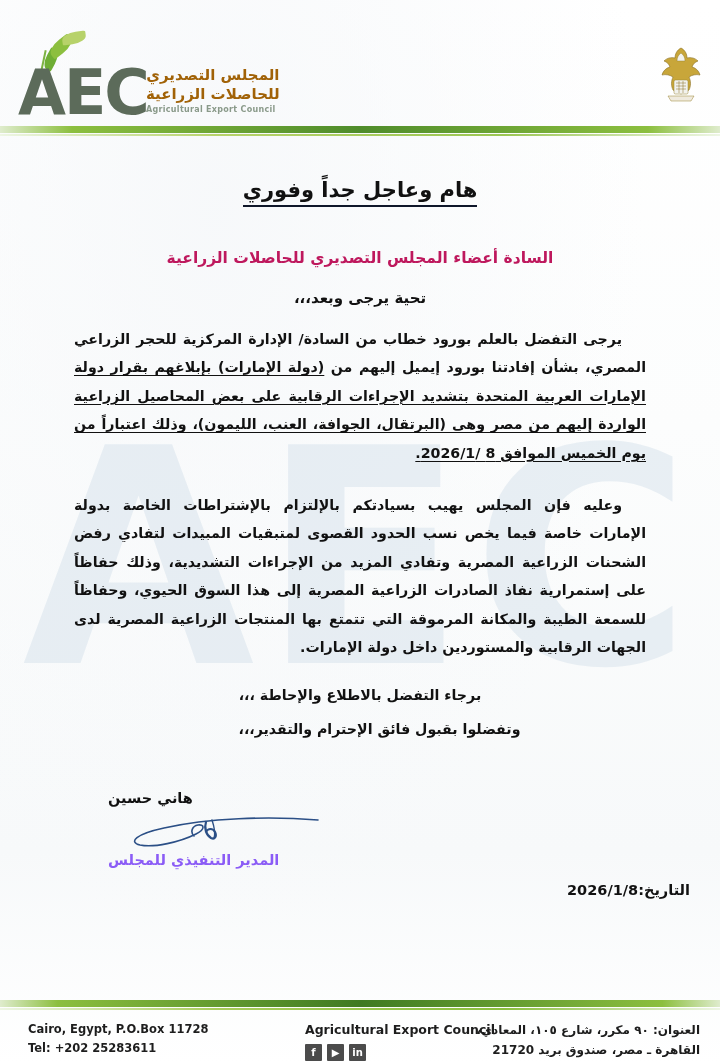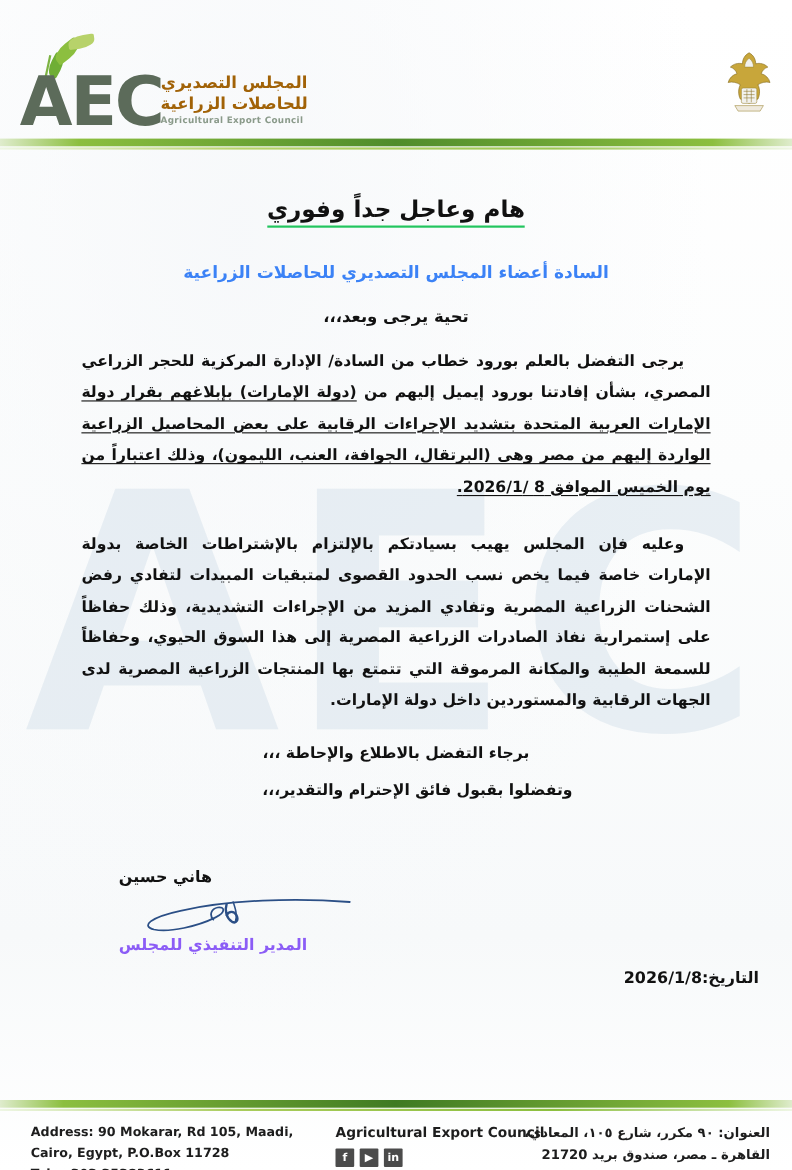--- a/index.html
+++ b/index.html
@@ -147,30 +147,30 @@
   }
   .title {
     text-align: center;
     font-size: 21px;
     font-weight: 700;
     color: #111;
     margin-top: 28px;
     letter-spacing: 0.5px;
   }
   .title span {
-    border-bottom: 2px solid #22c55e;
+    border-bottom: 2px solid #0f172a;
     padding-bottom: 3px;
   }
   .addressee {
-    margin-top: 37px;
+    margin-top: 47px;
     padding: 0 72px 0 72px;
     text-align: center;
     font-size: 15.5px;
     font-weight: 700;
-    color: #3b82f6;
+    color: #be185d;
   }
   .greeting {
     margin-top: 22px;
     text-align: center;
     font-size: 15px;
     font-weight: 700;
     color: #111;
   }
 
   .para {
@@ -404,21 +404,20 @@
     </div>
 
     <div class="sig-date"><span>التاريخ:</span><span>2026/1/8</span></div>
   </div>
 
   <div class="rule-bottom"></div>
   <div class="rule-bottom-thin"></div>
 
   <div class="footer">
     <div class="foot-left">
-      <div>Address: 90 Mokarar, Rd 105, Maadi,</div>
       <div>Cairo, Egypt, P.O.Box 11728</div>
       <div>Tel: +202 25283611</div>
     </div>
 
     <div class="foot-center">
       <div class="foot-center-title">Agricultural Export Council</div>
       <div class="social">
         <span class="soc">f</span>
         <span class="soc">▶</span>
         <span class="soc">in</span>

